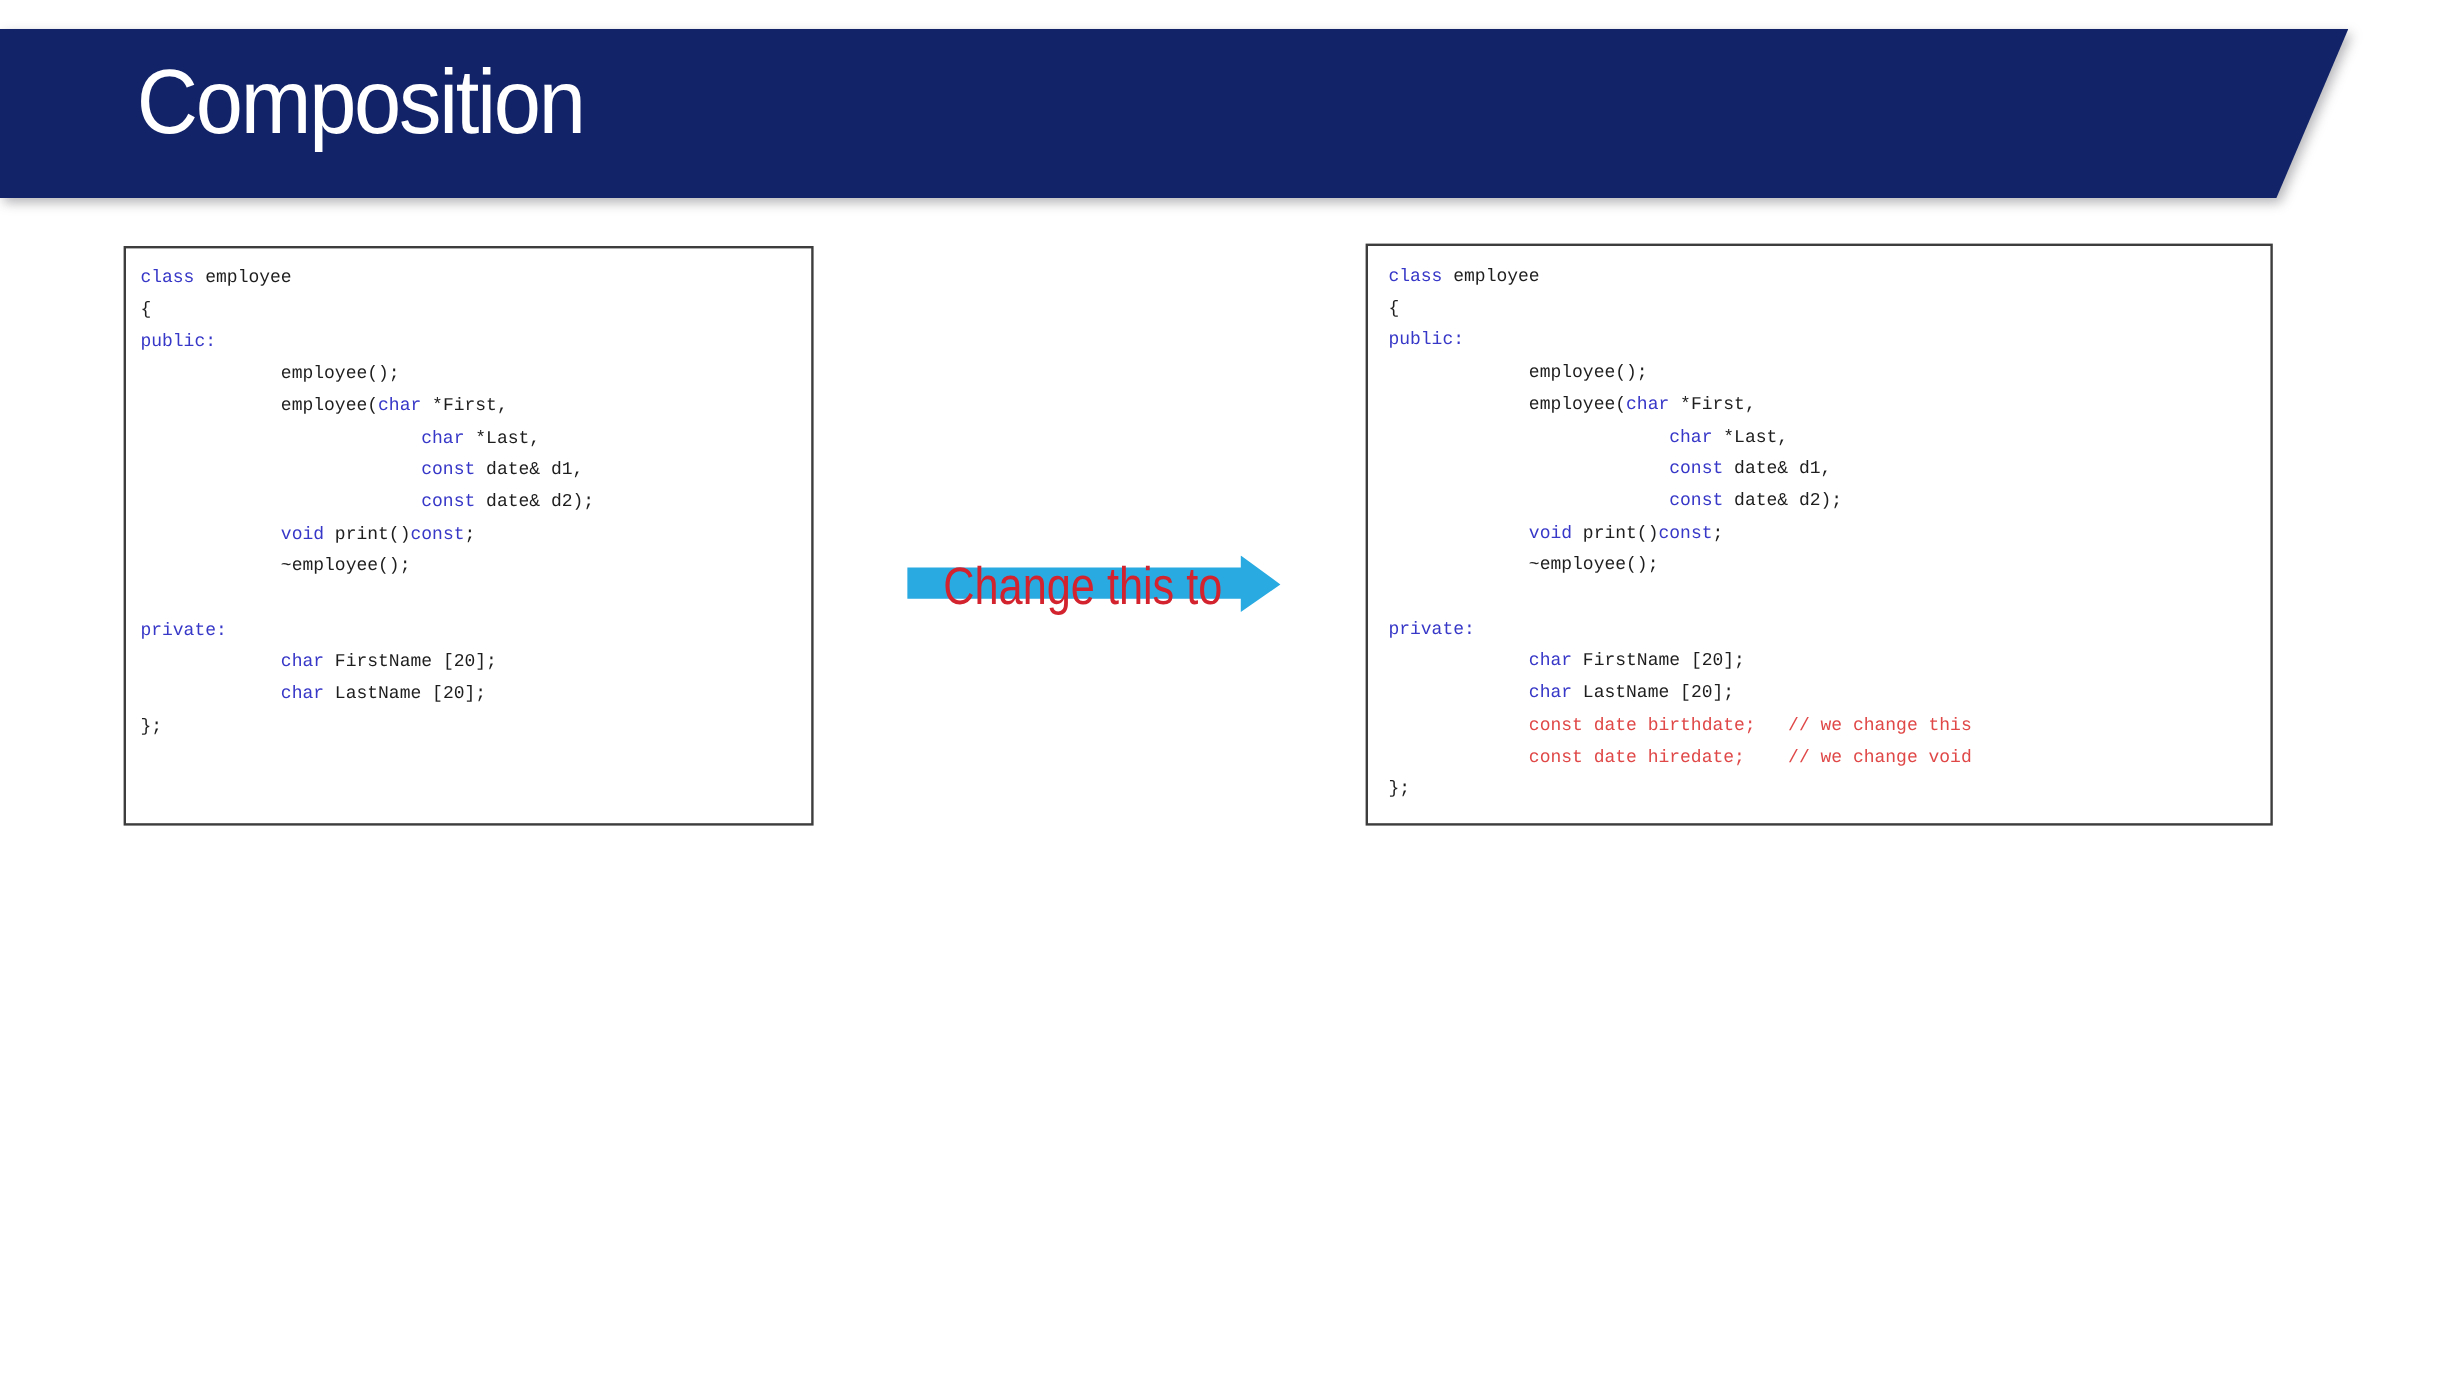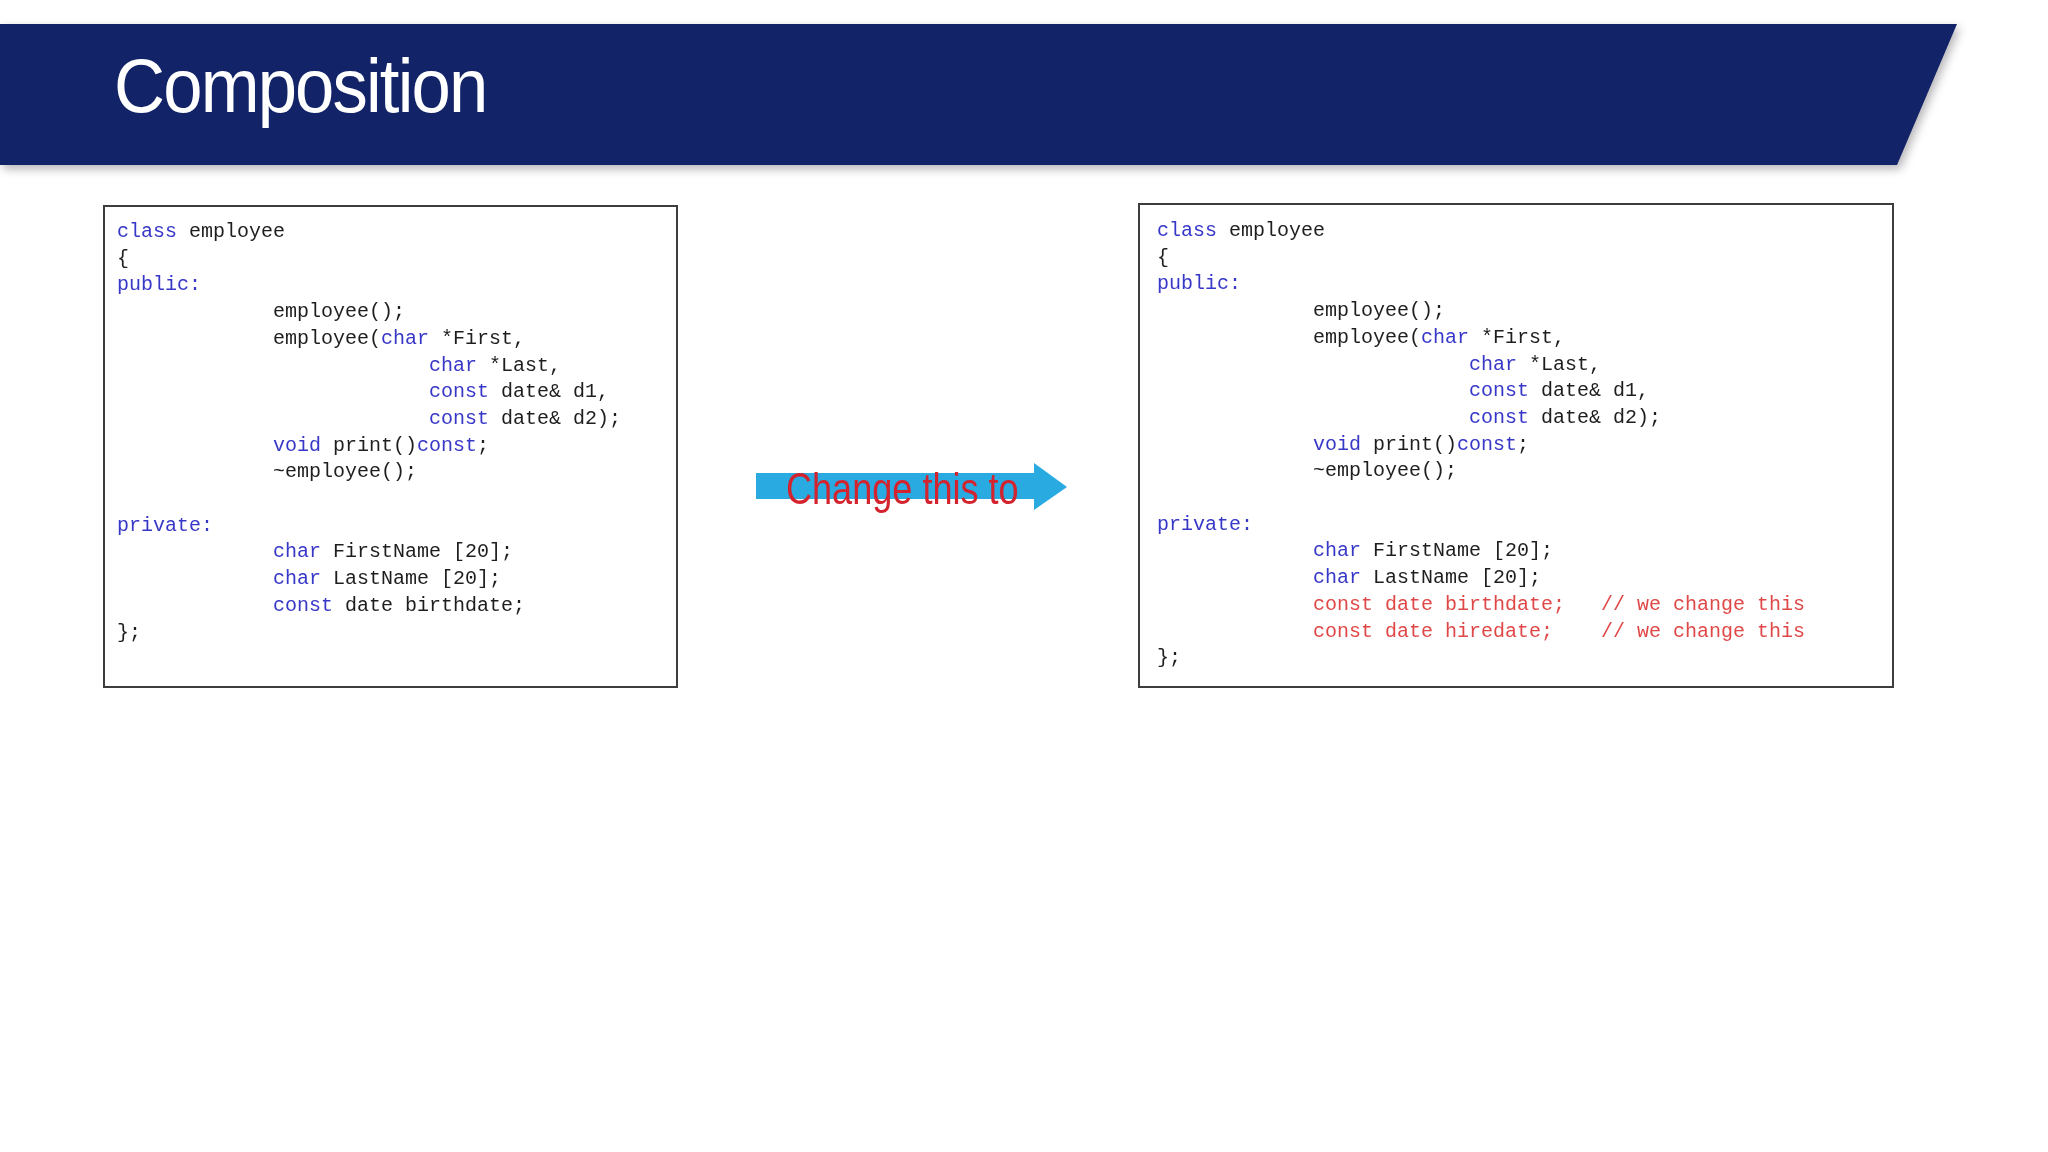--- a/index.html
+++ b/index.html
@@ -16,21 +16,21 @@
                letter-spacing:-2px;transform:scaleX(.93);transform-origin:left;
                font-family:"Liberation Sans",sans-serif;white-space:nowrap;}
 
   
   .code-box{position:absolute;background:#ffffff;border:2px solid #3d3d3d;
             box-sizing:border-box;overflow:hidden;}
   #left-box{left:103px;top:205px;width:575px;height:483px;padding:12px 6px 0 12px;}
   #right-box{left:1138px;top:203px;width:756px;height:485px;padding:13px 6px 0 17px;}
   .code-line{white-space:pre;tab-size:13;-moz-tab-size:13;
              font-family:"Liberation Mono",monospace;
-             font-size:20px;line-height:26.7px;}
+             font-size:15px;line-height:26.7px;}
   .c-n{color:#1e1e1e;}
   .c-k{color:var(--kw,#3737c8);}
   .c-r{color:var(--red,#e04848);text-align:right;}
 
   
   .arrow-svg{position:absolute;left:756px;top:463px;}
   .arrow-svg polygon{fill:var(--cyan,#29abe2);}
   .arrow-label{position:absolute;left:786px;top:466px;font-size:44px;line-height:46px;
                color:var(--labelred,#d2232e);transform:scaleX(.82);transform-origin:left;
                font-family:"Liberation Sans",sans-serif;white-space:nowrap;}
@@ -53,21 +53,20 @@
       <div class="code-line"><span class="c-n">	employee(</span><span class="c-k">char</span><span class="c-n"> *First,</span></div>
       <div class="code-line"><span class="c-n">		</span><span class="c-k">char</span><span class="c-n"> *Last,</span></div>
       <div class="code-line"><span class="c-n">		</span><span class="c-k">const</span><span class="c-n"> date&amp; d1,</span></div>
       <div class="code-line"><span class="c-n">		</span><span class="c-k">const</span><span class="c-n"> date&amp; d2);</span></div>
       <div class="code-line"><span class="c-n">	</span><span class="c-k">void</span><span class="c-n"> print()</span><span class="c-k">const</span><span class="c-n">;</span></div>
       <div class="code-line"><span class="c-n">	~employee();</span></div>
       <div class="code-line">&nbsp;</div>
       <div class="code-line"><span class="c-k">private:</span></div>
       <div class="code-line"><span class="c-n">	</span><span class="c-k">char</span><span class="c-n"> FirstName [20];</span></div>
       <div class="code-line"><span class="c-n">	</span><span class="c-k">char</span><span class="c-n"> LastName [20];</span></div>
-      <div class="code-line"><span class="c-n">	</span><span class="c-k">const</span><span class="c-n"> date birthdate;</span></div>
       <div class="code-line"><span class="c-n">};</span></div>
     </div>
 
   <svg class="arrow-svg" width="312" height="48" viewBox="0 0 312 48">
     <polygon points="0,10 278,10 278,0 311,24 278,47 278,36 0,36"></polygon>
   </svg>
   <div class="arrow-label">Change this to</div>
 
   <div id="right-box" class="code-box">
       <div class="code-line"><span class="c-k">class</span><span class="c-n"> employee</span></div>
@@ -78,17 +77,17 @@
       <div class="code-line"><span class="c-n">		</span><span class="c-k">char</span><span class="c-n"> *Last,</span></div>
       <div class="code-line"><span class="c-n">		</span><span class="c-k">const</span><span class="c-n"> date&amp; d1,</span></div>
       <div class="code-line"><span class="c-n">		</span><span class="c-k">const</span><span class="c-n"> date&amp; d2);</span></div>
       <div class="code-line"><span class="c-n">	</span><span class="c-k">void</span><span class="c-n"> print()</span><span class="c-k">const</span><span class="c-n">;</span></div>
       <div class="code-line"><span class="c-n">	~employee();</span></div>
       <div class="code-line">&nbsp;</div>
       <div class="code-line"><span class="c-k">private:</span></div>
       <div class="code-line"><span class="c-n">	</span><span class="c-k">char</span><span class="c-n"> FirstName [20];</span></div>
       <div class="code-line"><span class="c-n">	</span><span class="c-k">char</span><span class="c-n"> LastName [20];</span></div>
       <div class="code-line"><span class="c-r">	const date birthdate;   // we change this</span></div>
-      <div class="code-line"><span class="c-r">	const date hiredate;    // we change this</span></div>
+      <div class="code-line"><span class="c-r">	const date hiredate;    // we change void</span></div>
       <div class="code-line"><span class="c-n">};</span></div>
     </div>
 
 </div>
 
 </body></html>

